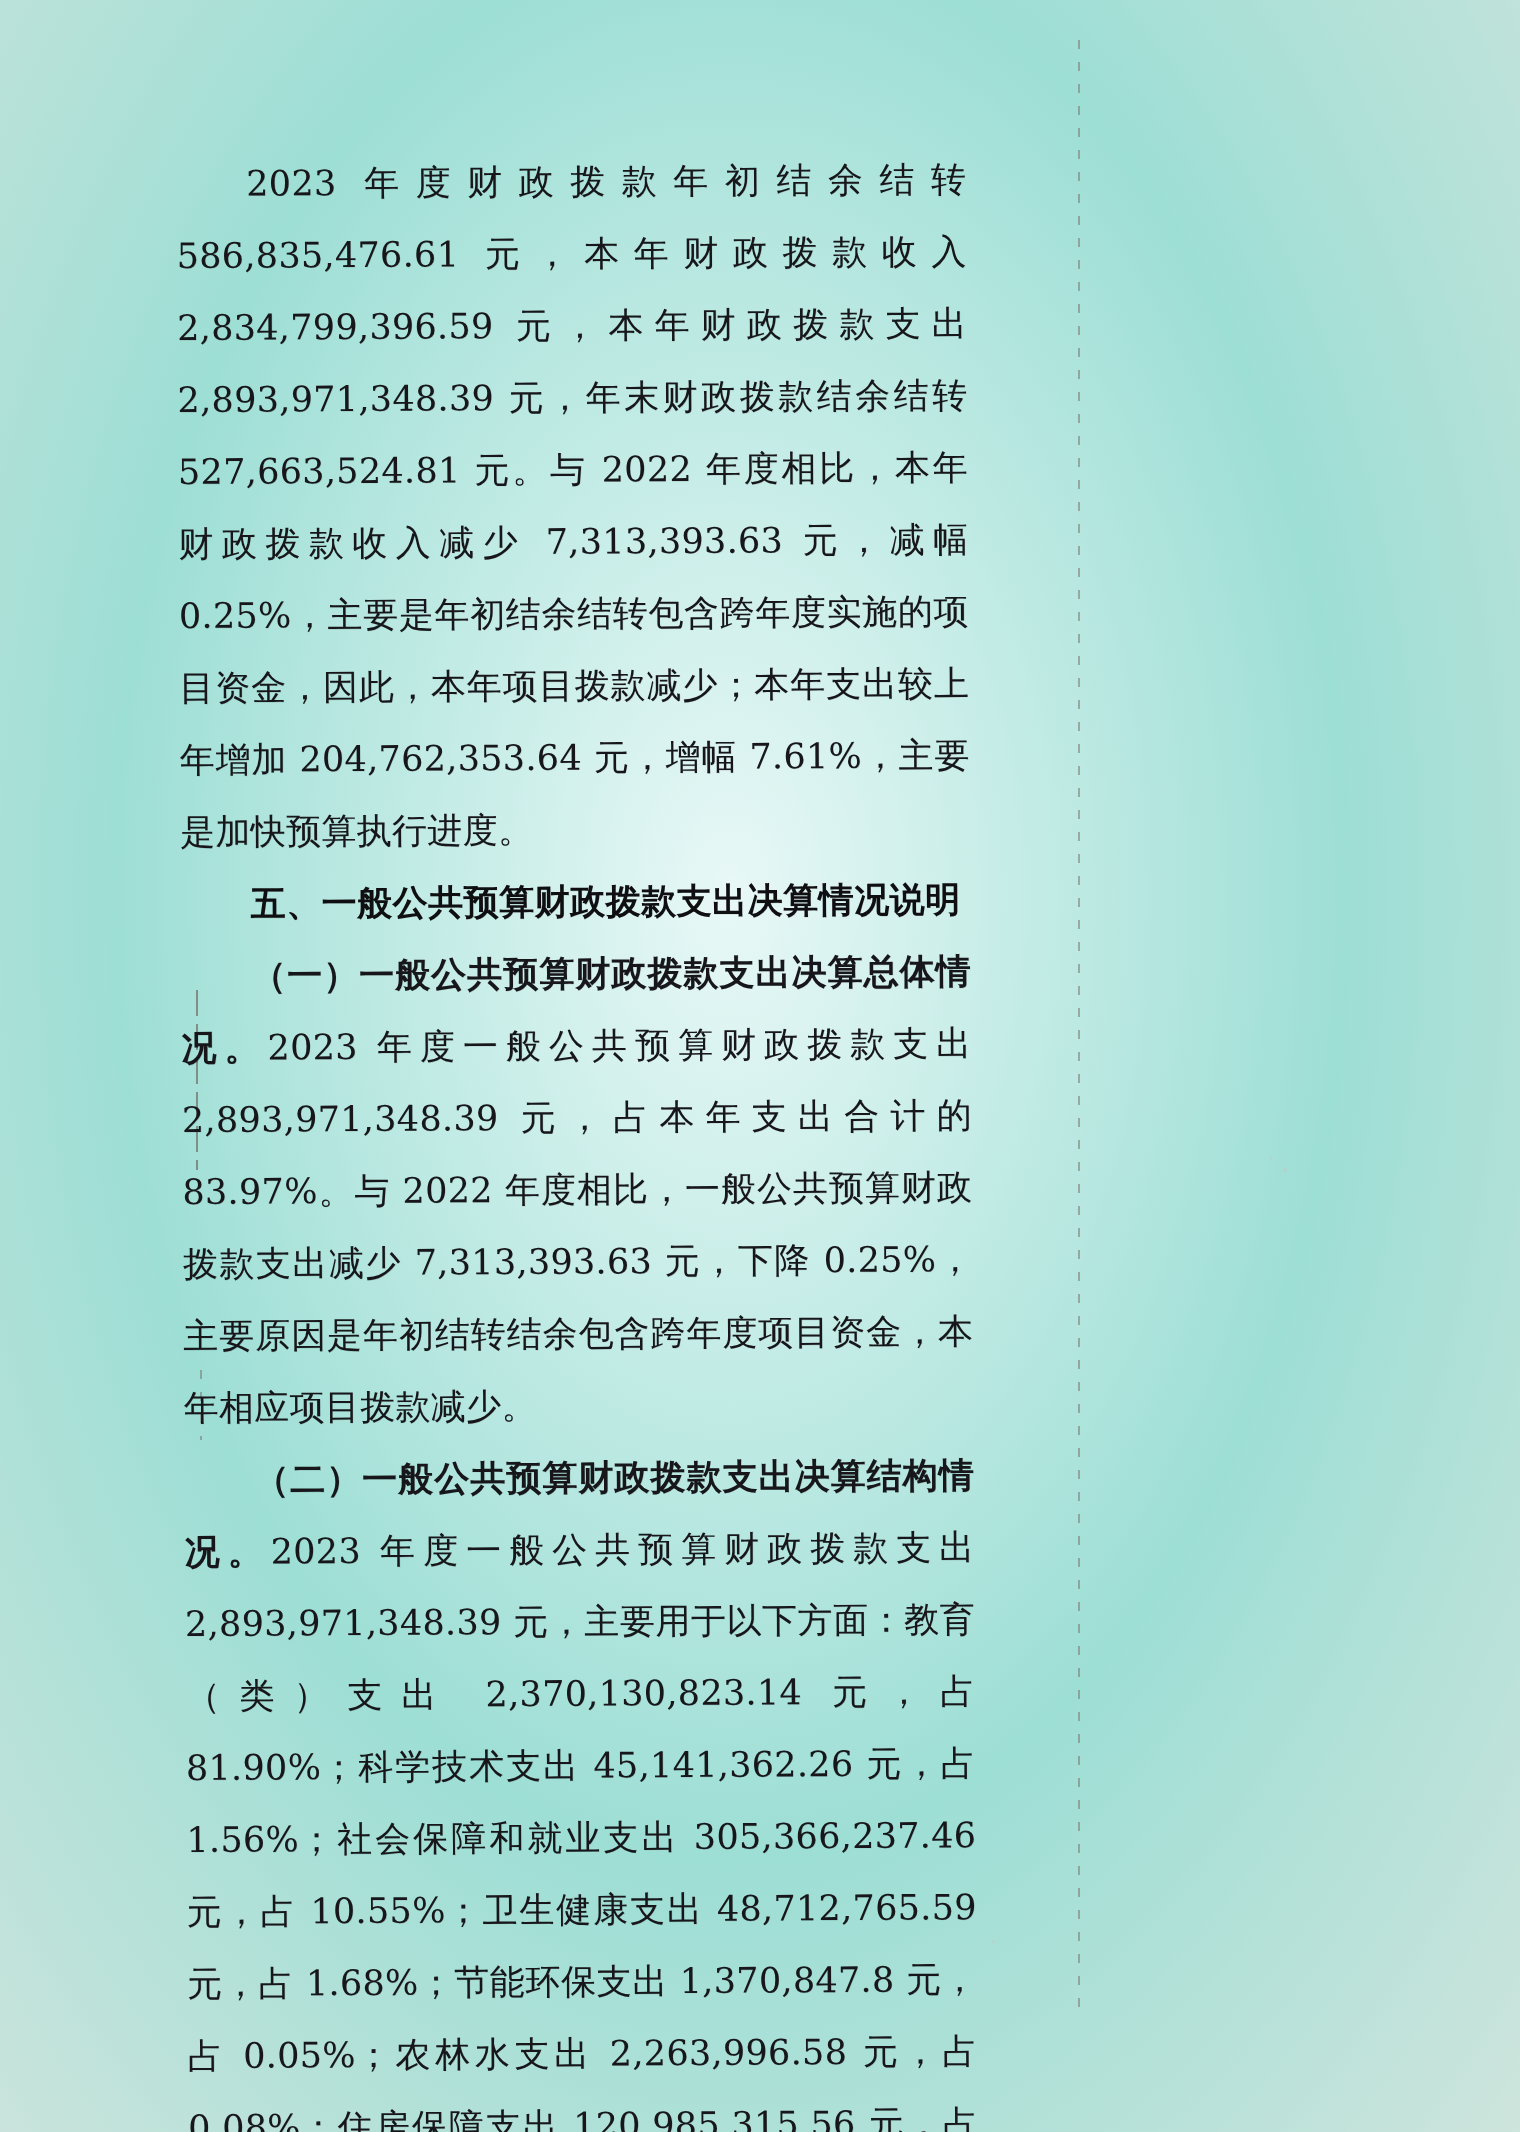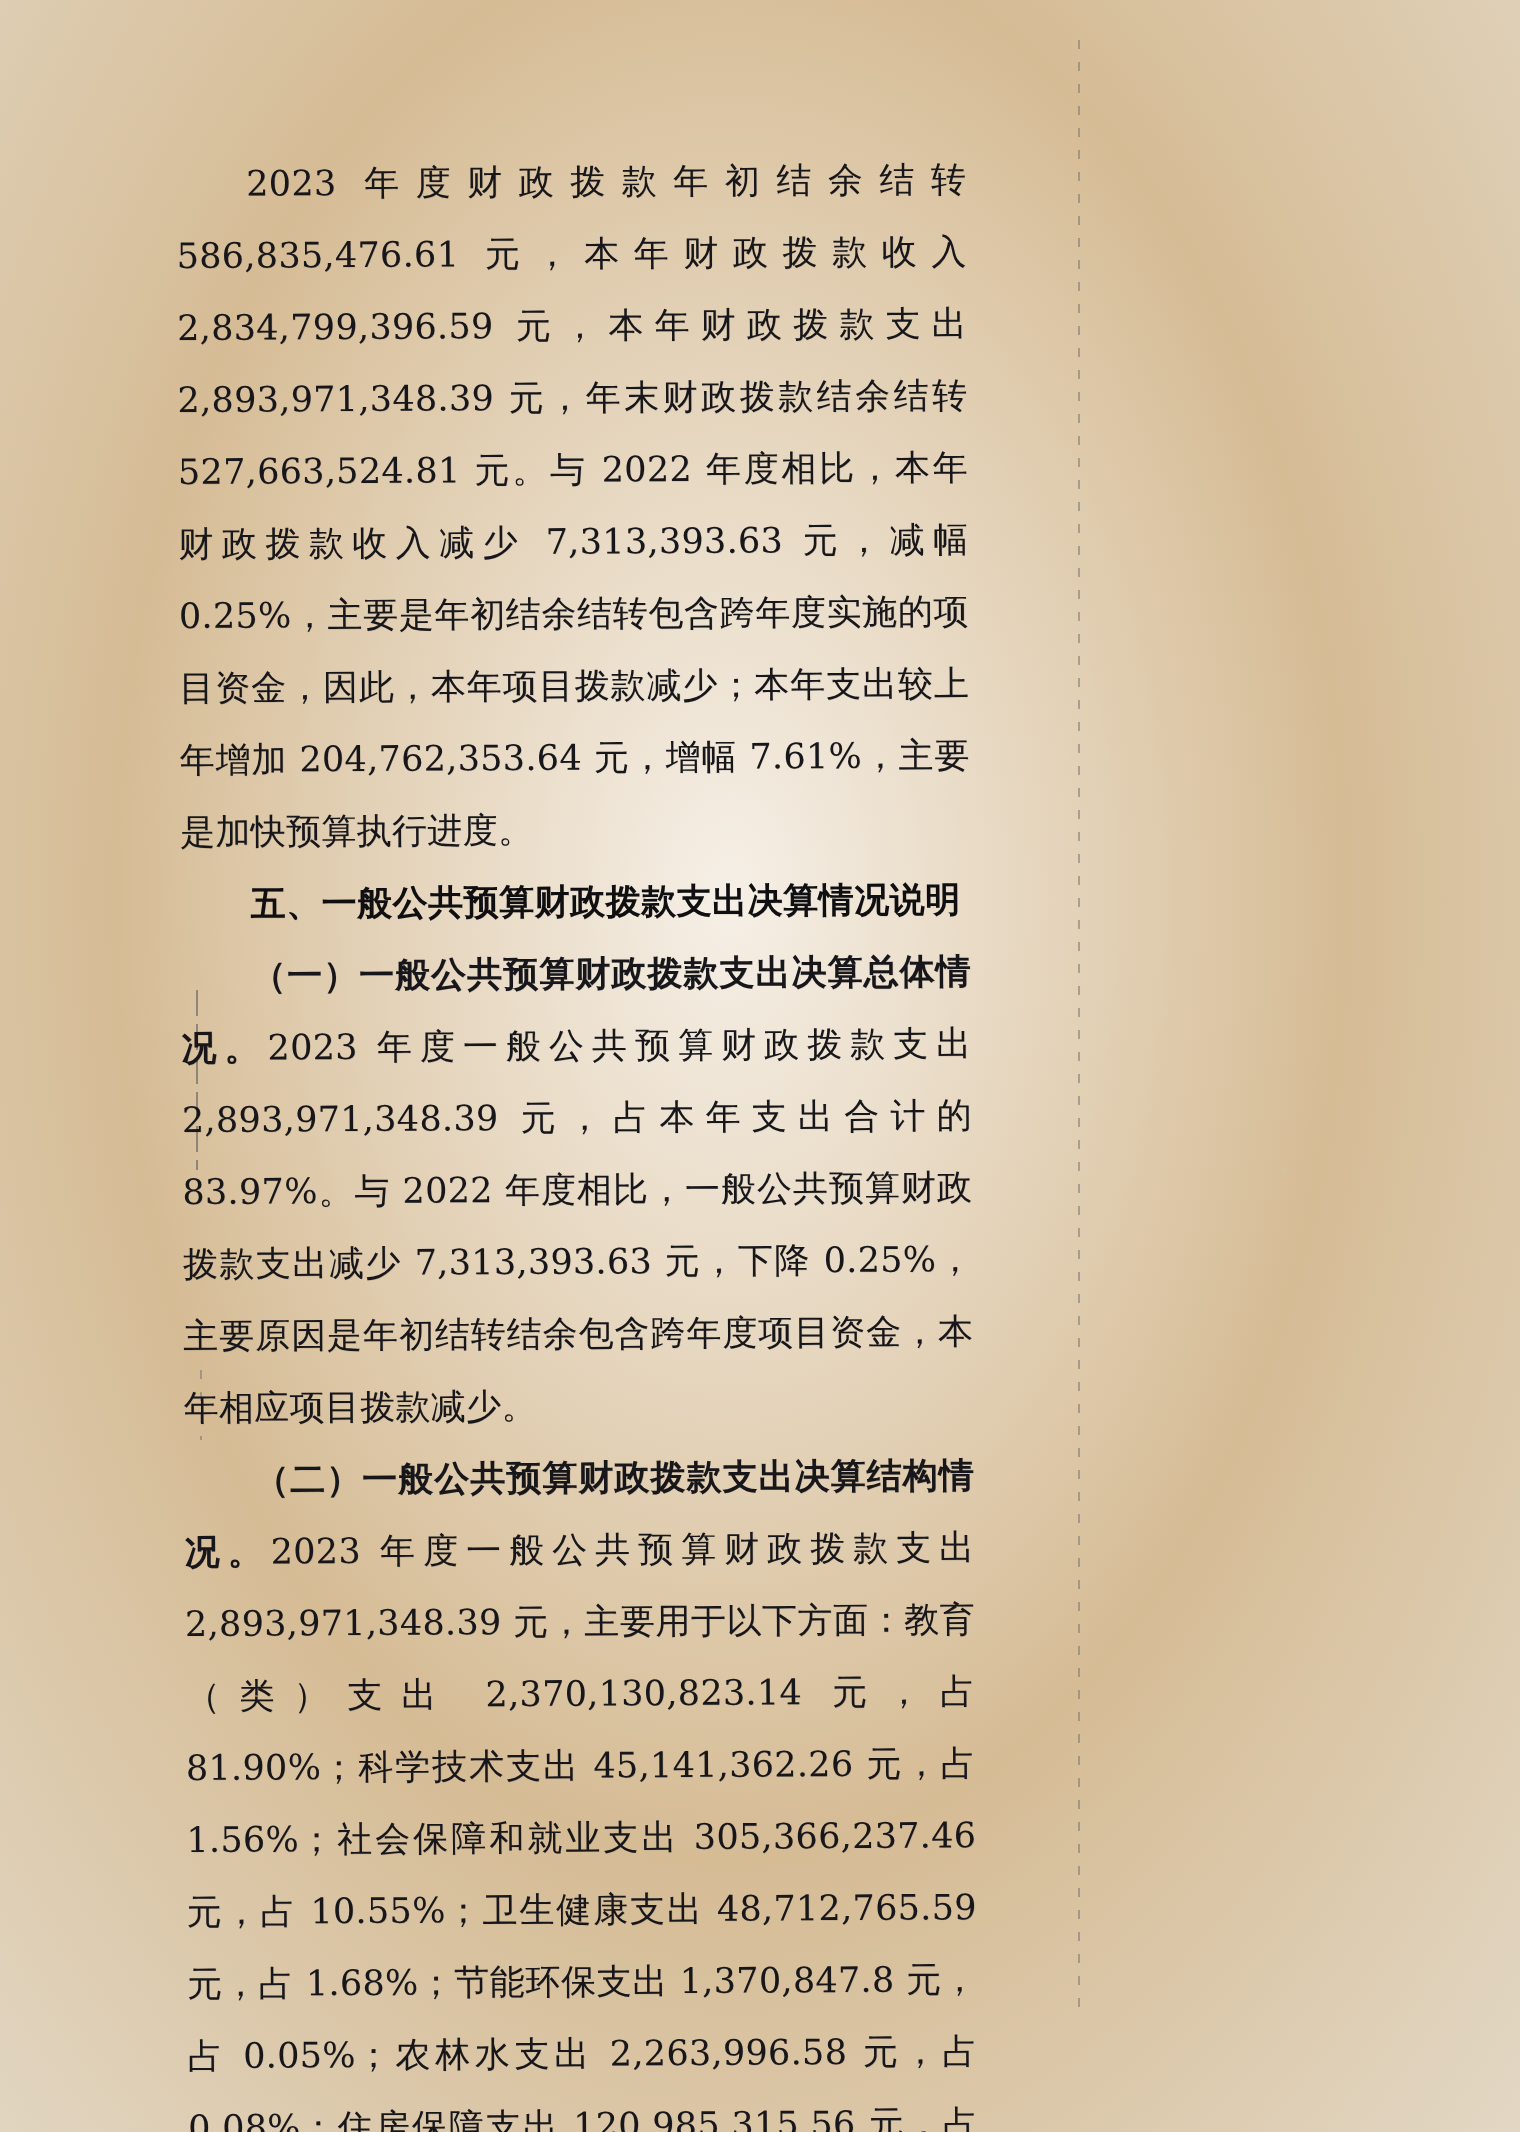--- a/index.html
+++ b/index.html
@@ -4,21 +4,21 @@
 <style>
   html, body {
     margin: 0;
     padding: 0;
     background: #f2f1ed;
   }
   .page {
     position: relative;
     width: 1520px;
     height: 2132px;
-    background: #a16207;
+    background: #14b8a6;
     overflow: hidden;
     font-family: "DejaVu Serif", "Liberation Serif", serif;
   }
   
   .paper-tint {
     position: absolute;
     inset: 0;
     background:
       radial-gradient(ellipse at 48% 42%, rgba(255,255,255,0.9) 0%, rgba(249,248,244,0.6) 55%, rgba(238,236,230,0.85) 100%);
     pointer-events: none;

